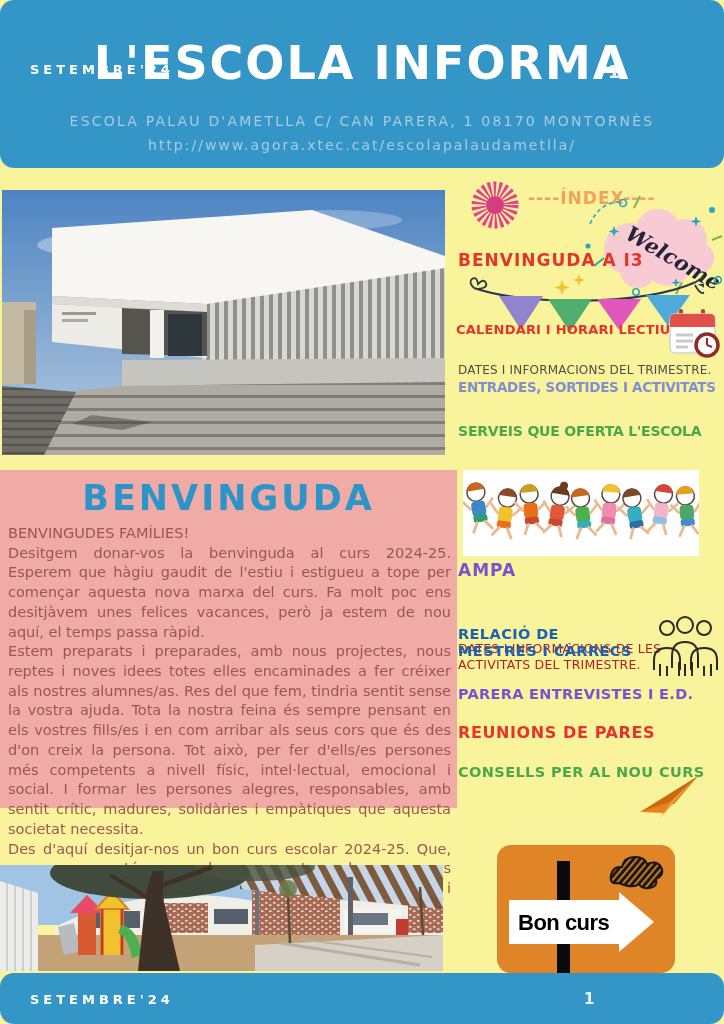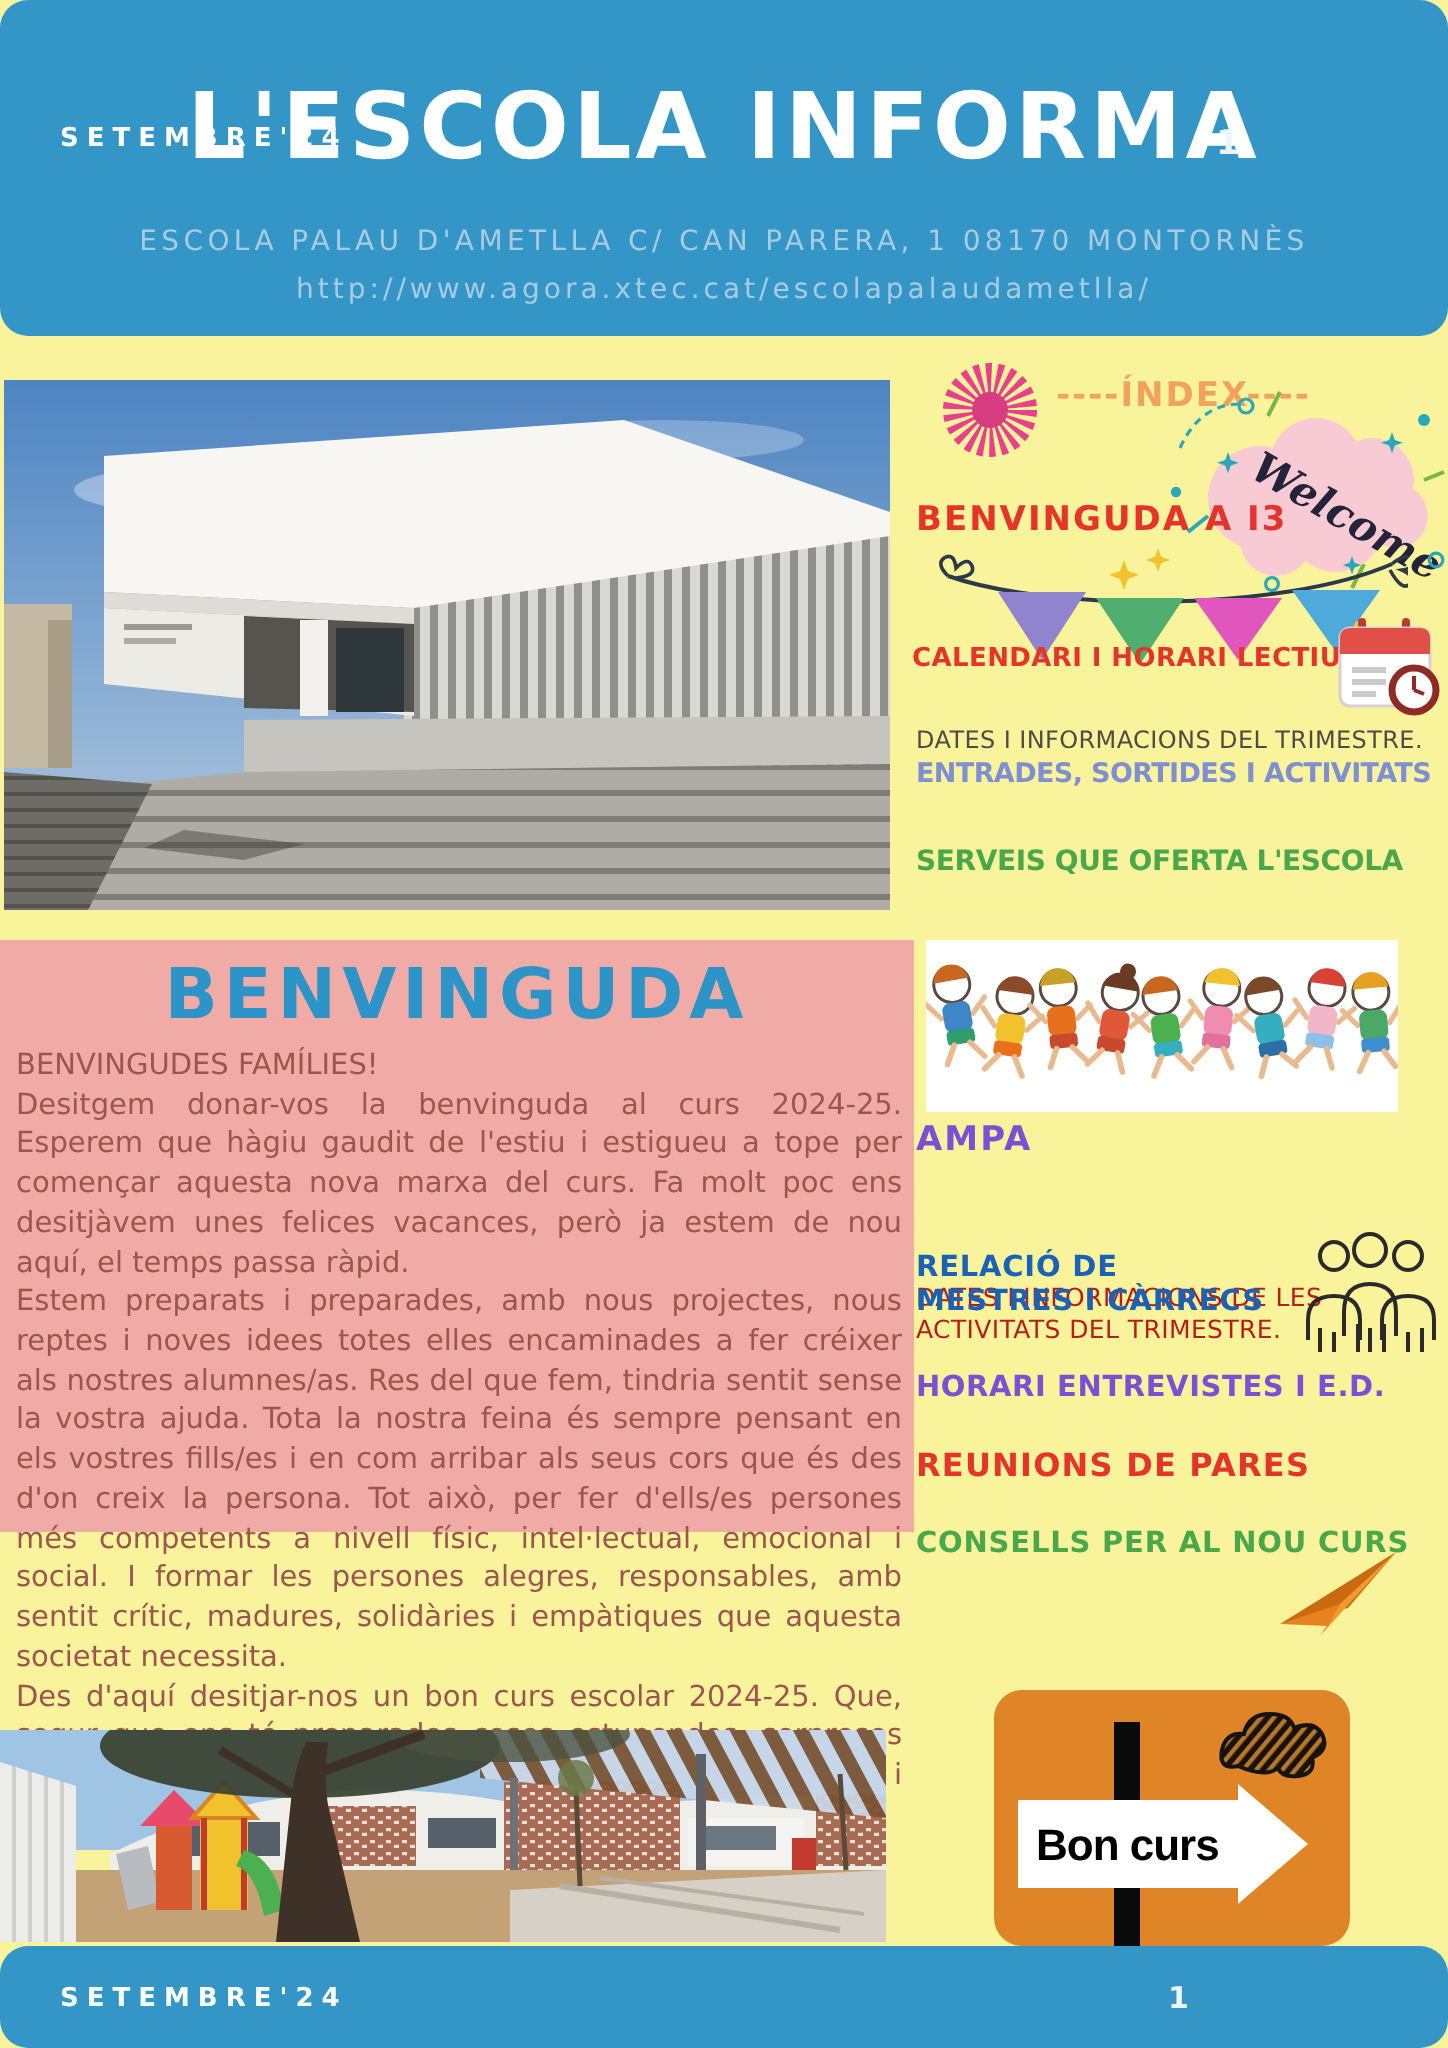--- a/index.html
+++ b/index.html
@@ -277,33 +277,33 @@
           <line x1="21" y1="50" x2="21" y2="60"></line>
         <line x1="33" y1="46" x2="33" y2="60"></line>
           <line x1="39" y1="48" x2="39" y2="60"></line>
         <line x1="46" y1="46" x2="46" y2="60"></line>
           <line x1="58" y1="50" x2="58" y2="60"></line>
         <line x1="65" y1="48" x2="65" y2="60"></line>
       </g>
     </svg>
   </div>
 
-  <div class="abs idx-item nowrap" style="left: 458px; top: 686px; font-size: 14.5px; letter-spacing: 0.3px; color: rgb(124, 80, 212);">HORARI ENTREVISTES I E.D.</div>
+  <div class="abs idx-item nowrap" style="left: 458px; top: 686px; font-size: 14.5px; letter-spacing: 0.3px; color: rgb(124, 80, 212);">PARERA ENTREVISTES I E.D.</div>
   <div class="abs idx-item nowrap" style="left: 458px; top: 724px; font-size: 16px; letter-spacing: 0.6px; color: rgb(229, 52, 42);">REUNIONS DE PARES</div>
   <div class="abs idx-item nowrap" style="left: 458px; top: 764px; font-size: 14.5px; letter-spacing: 0.4px; color: rgb(75, 167, 75);">CONSELLS PER AL NOU CURS</div>
 
   <div class="abs" style="left:640px;top:776px;width:62px;height:42px;">
     <svg width="62" height="42" viewBox="0 0 62 42">
       <polygon points="0,36 58,0 34,28" fill="#C96A10"></polygon>
       <polygon points="58,0 20,42 30,26" fill="#F29A2E"></polygon>
       <polygon points="0,36 30,26 24,37" fill="#E8821E"></polygon>
     </svg>
   </div>
 
-  <div class="abs pink-box" style="left:0;top:470px;width:457px;height:296px;">
+  <div class="abs pink-box" style="left:0;top:470px;width:457px;height:338px;">
     <div class="abs welcome-title" style="left:0;top:8px;">BENVINGUDA</div>
     <div class="abs body-text" style="left:8px;top:54px;width:443px;">
       <p>BENVINGUDES FAMÍLIES!</p>
       <p>Desitgem donar-vos la benvinguda al curs 2024-25. Esperem que hàgiu gaudit de l'estiu i estigueu a tope per començar aquesta nova marxa del curs. Fa molt poc ens desitjàvem unes felices vacances, però ja estem de nou aquí, el temps passa ràpid.</p>
       <p>Estem preparats i preparades, amb nous projectes, nous reptes i noves idees totes elles encaminades a fer créixer als nostres alumnes/as. Res del que fem, tindria sentit sense la vostra ajuda. Tota la nostra feina és sempre pensant en els vostres fills/es i en com arribar als seus cors que és des d'on creix la persona. Tot això, per fer d'ells/es persones més competents a nivell físic, intel·lectual, emocional i social. I formar les persones alegres, responsables, amb sentit crític, madures, solidàries i empàtiques que aquesta societat necessita.</p>
       <p>Des d'aquí desitjar-nos un bon curs escolar 2024-25. Que, segur que ens té preparades coses estupendes, sorpreses que hem de descobrir, amistats, ganes de superar-nos i créixer.</p>
     </div>
   </div>
 
   <div class="abs photo-frame" style="left:0;top:865px;width:443px;height:106px;">

